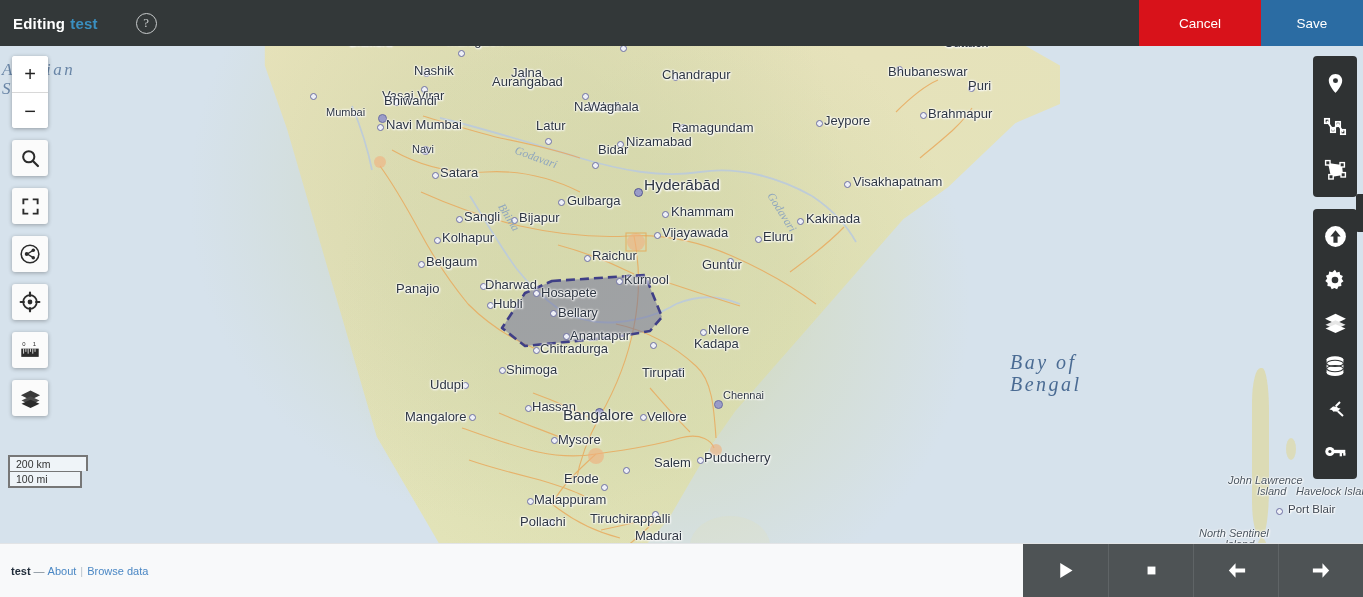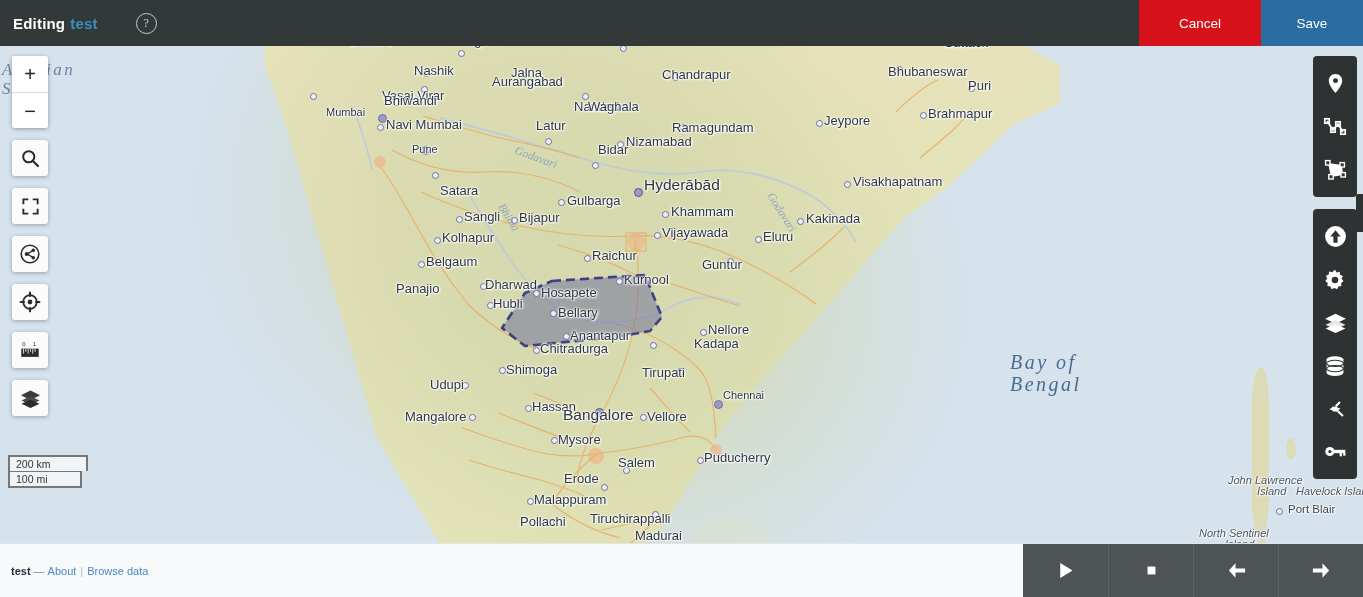--- a/index.html
+++ b/index.html
@@ -272,25 +272,25 @@
         <div class="lbl l" style="left: 326px; top: 59.7px;">Mumbai</div>
         <div class="dot" style="left: 377px; top: 78px;"></div>
         <div class="lbl m" style="left: 386px; top: 70.94px;">Navi Mumbai</div>
         <div class="dot" style="left: 816px; top: 74px;"></div>
         <div class="lbl m" style="left: 824px; top: 66.94px;">Jeypore</div>
         <div class="dot" style="left: 545px; top: 92px;"></div>
         <div class="lbl m" style="left: 536px; top: 71.94px;">Latur</div>
         <div class="dot" style="left: 617px; top: 95px;"></div>
         <div class="lbl m" style="left: 626px; top: 87.94px;">Nizamabad</div>
         <div class="dot big" style="left: 421px; top: 100px;"></div>
-        <div class="lbl l" style="left: 412px; top: 96.7px;">Pune</div>
+        <div class="lbl l" style="left: 412px; top: 96.7px;">Navi</div>
         <div class="dot" style="left: 592px; top: 116px;"></div>
         <div class="lbl m" style="left: 598px; top: 95.94px;">Bidar</div>
         <div class="dot" style="left: 432px; top: 126px;"></div>
-        <div class="lbl m" style="left: 440px; top: 118.94px; margin-top: 18px;">Satara</div>
+        <div class="lbl m" style="left: 440px; top: 118.94px;">Satara</div>
         <div class="dot cap" style="left: 634px; top: 142px;"></div>
         <div class="lbl cap" style="left: 644px; top: 130.39px;">Hyderābād</div>
         <div class="dot" style="left: 844px; top: 135px;"></div>
         <div class="lbl m" style="left: 853px; top: 127.94px;">Visakhapatnam</div>
         <div class="dot" style="left: 558px; top: 153px;"></div>
         <div class="lbl m" style="left: 567px; top: 146.94px;">Gulbarga</div>
         <div class="dot" style="left: 662px; top: 165px;"></div>
         <div class="lbl m" style="left: 671px; top: 157.94px;">Khammam</div>
         <div class="dot" style="left: 797px; top: 172px;"></div>
         <div class="lbl m" style="left: 806px; top: 164.94px;">Kakinada</div>
@@ -343,21 +343,21 @@
         <div class="lbl cap" style="left: 563px; top: 360.39px;">Bangalore</div>
         <div class="dot" style="left: 469px; top: 368px;"></div>
         <div class="lbl m" style="left: 405px; top: 362.94px;">Mangalore</div>
         <div class="dot" style="left: 640px; top: 368px;"></div>
         <div class="lbl m" style="left: 647px; top: 362.94px;">Vellore</div>
         <div class="dot" style="left: 551px; top: 391px;"></div>
         <div class="lbl m" style="left: 558px; top: 385.94px;">Mysore</div>
         <div class="dot" style="left: 697px; top: 411px;"></div>
         <div class="lbl m" style="left: 704px; top: 403.94px;">Puducherry</div>
         <div class="dot" style="left: 623px; top: 421px;"></div>
-        <div class="lbl m" style="left: 618px; top: 408.94px;">Salem</div>
+        <div class="lbl m" style="left: 654px; top: 408.94px;">Salem</div>
         <div class="dot" style="left: 601px; top: 438px;"></div>
         <div class="lbl m" style="left: 564px; top: 424.94px;">Erode</div>
         <div class="dot" style="left: 527px; top: 452px;"></div>
         <div class="lbl m" style="left: 534px; top: 445.94px;">Malappuram</div>
         <div class="dot" style="left: 652px; top: 465px;"></div>
         <div class="lbl m" style="left: 590px; top: 464.94px;">Tiruchirappalli</div>
         <div class="dot" style="left: 547px; top: 473px;"></div>
         <div class="lbl m" style="left: 520px; top: 467.94px;">Pollachi</div>
         <div class="lbl m" style="left: 635px; top: 481.94px;">Madurai</div>
       </div>

